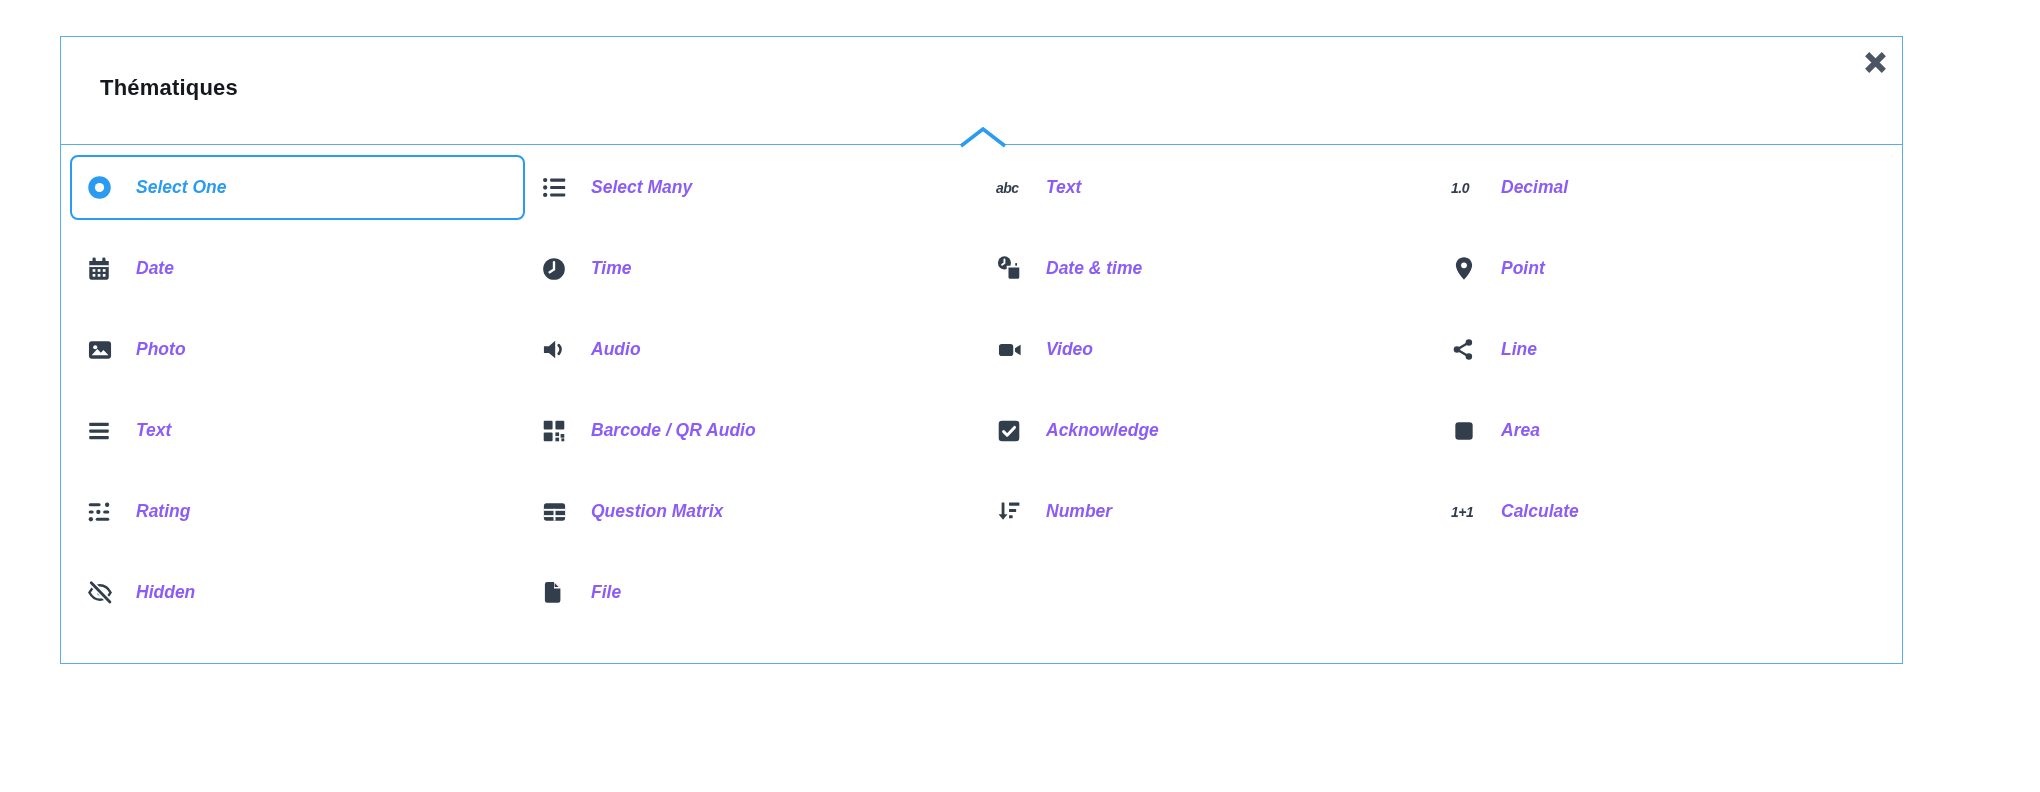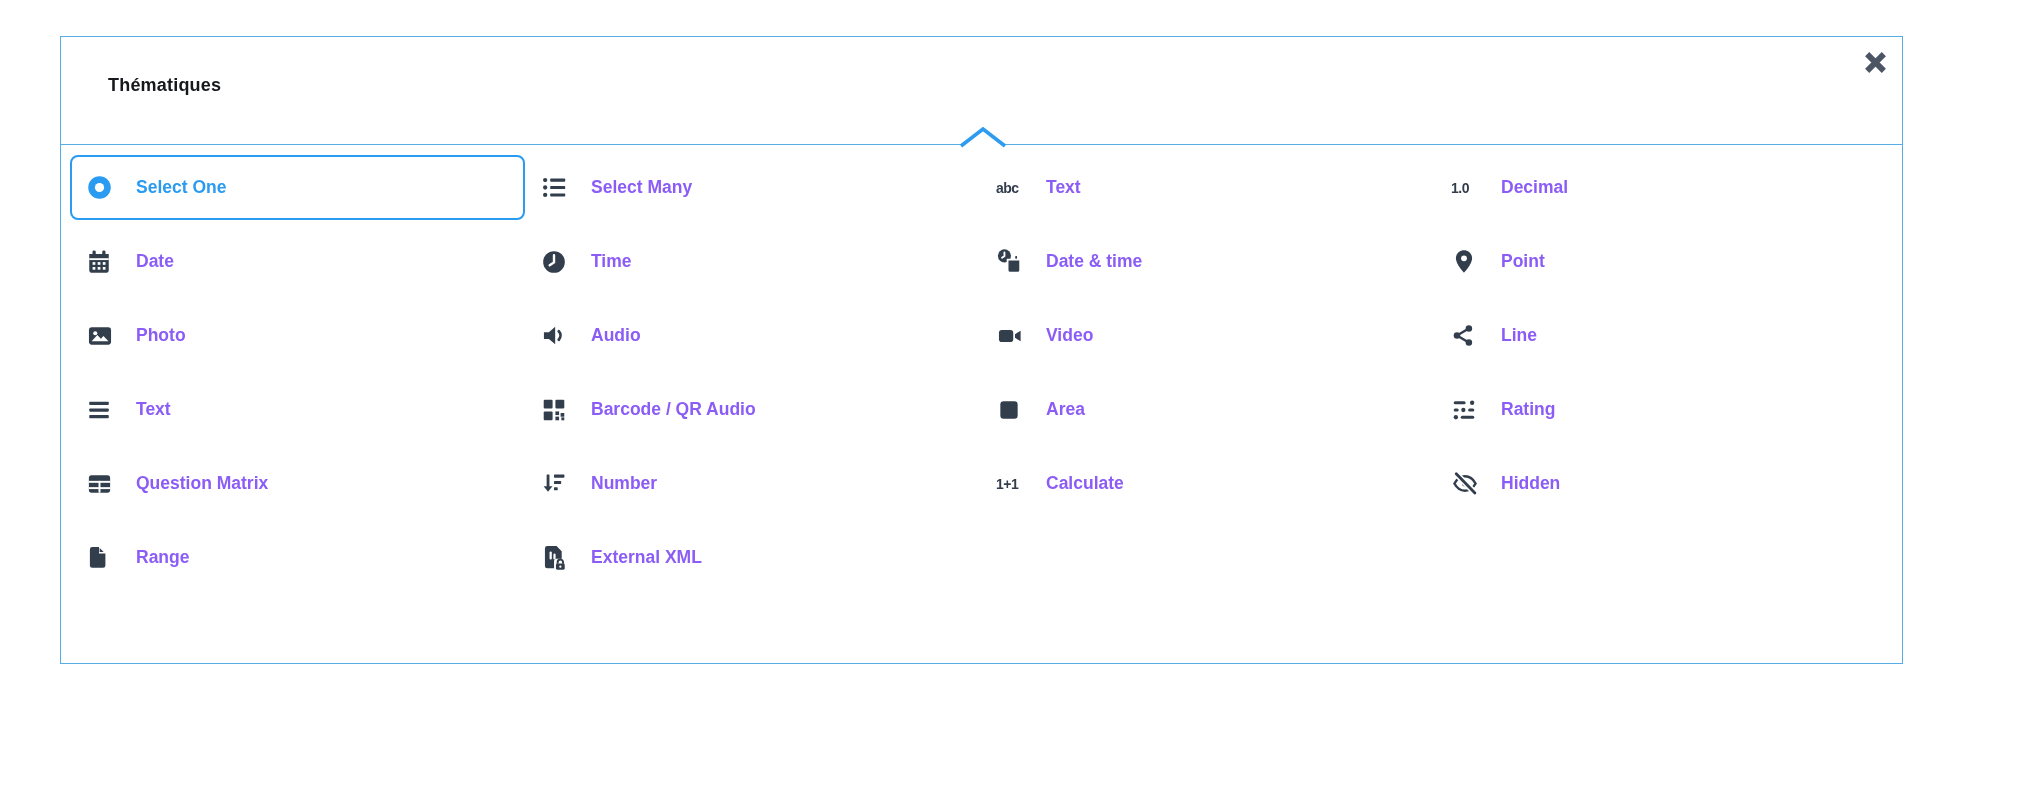--- a/index.html
+++ b/index.html
@@ -1,29 +1,29 @@
 <!DOCTYPE html>
 <html><head>
 <meta charset="utf-8">
 <style>
   * { margin:0; padding:0; box-sizing:border-box; }
   html,body { width:2040px; height:792px; background:#ffffff; overflow:hidden;
               font-family:"Liberation Sans", sans-serif; }
   .modal { position:absolute; left:60px; top:36px; width:1843px; height:628px;
            background:#fff; border:1px solid #58ade5; }
   .modal-header { position:relative; height:108px; border-bottom:1px solid #58ade5; }
-  .modal-title { position:absolute; left:47px; top:38px; font-size:18px; font-weight:bold;
+  .modal-title { position:absolute; left:39px; top:38px; font-size:22px; font-weight:bold;
                  color:#15181c; letter-spacing:0.2px; }
   .close-btn { position:absolute; top:10px; right:10px; width:34px; height:34px;
                display:flex; align-items:center; justify-content:center;
                background:none; border:none; cursor:pointer; }
   .caret { position:absolute; left:898px; top:90px; z-index:2; }
   .modal-body { padding:10px 0 0 9px; display:grid;
                 grid-template-columns:repeat(4, 455px); grid-auto-rows:65px;
-                row-gap:9px; }
+                row-gap:16px;font-style:italic; }
   .cell { display:flex; align-items:center; padding:0 14px; border:2px solid transparent;
           border-radius:8px; cursor:pointer; background:#fff; }
   .cell .iconbox { width:38px; min-width:38px; margin-right:12px; display:flex;
                    align-items:center; justify-content:flex-start; }
   .cell .label { font-size:17.5px; font-weight:bold; color:#8b5cf6; white-space:nowrap; }
   .cell.selected { border-color:#2a9bf0; }
   .cell.selected .label { color:#2a9bf0; }
   .texticon { font-size:14px; font-weight:bold; color:#333e4c; letter-spacing:-0.5px;
               line-height:1; }
   .iconbox svg { display:block; }
@@ -202,20 +202,29 @@
           <rect x="2.5" y="13.3" width="8.2" height="8.2" rx="1"></rect>
           <rect x="13.3" y="13.3" width="3.4" height="3.4"></rect>
           <rect x="18.1" y="14.8" width="3.4" height="3.4"></rect>
           <rect x="13.3" y="18.1" width="3.4" height="3.4"></rect>
           <rect x="18.8" y="18.8" width="2.7" height="2.7"></rect>
         </svg>
       </span>
       <span class="label">Barcode / QR Audio</span>
     </div>
 
+    <div class="cell">
+      <span class="iconbox">
+        <svg width="26" height="26" viewBox="0 0 24 24" class="ic">
+          <rect x="2.5" y="2.5" width="19" height="19" rx="3"></rect>
+          <path d="M7 12.6 l3.3 3.3 6.8 -7.2" stroke="#fff" stroke-width="2.7" fill="none" stroke-linecap="round" stroke-linejoin="round"></path>
+        </svg>
+      </span>
+      <span class="label">Acknowledge</span>
+    </div>
 
     <div class="cell">
       <span class="iconbox">
         <svg width="26" height="26" viewBox="0 0 24 24" class="ic">
           <rect x="4" y="4" width="16" height="16" rx="3"></rect>
         </svg>
       </span>
       <span class="label">Area</span>
     </div>
 
@@ -279,33 +288,19 @@
     </div>
 
     <div class="cell">
       <span class="iconbox">
         <svg width="24" height="27" viewBox="0 0 24 24" class="ic">
           <path d="M6.2 1.6 h7.4 l5.8 5.8 V20 a2.3 2.3 0 0 1 -2.3 2.3 H6.2 A2.3 2.3 0 0 1 3.9 20 V3.9 a2.3 2.3 0 0 1 2.3 -2.3 z"></path>
           <path d="M13.6 1.6 l5.8 5.8 h-5.8 z" fill="#fff" stroke="#fff" stroke-width="1.2"></path>
           <path d="M13.6 2.6 v4 h4" fill="#333e4c"></path>
         </svg>
       </span>
-      <span class="label">Range</span>
-    </div>
-
-
-    <div class="cell">
-      <span class="iconbox">
-        <svg width="27" height="28" viewBox="0 0 24 24" class="ic">
-          <path d="M5.6 1.4 h8.2 l4.6 4.6 V19 a2.1 2.1 0 0 1 -2.1 2.1 H5.6 A2.1 2.1 0 0 1 3.5 19 V3.5 a2.1 2.1 0 0 1 2.1 -2.1 z"></path>
-          <rect x="7.6" y="6.2" width="2" height="7.2" rx="1" fill="#fff"></rect>
-          <rect x="11" y="8" width="2" height="5.4" rx="1" fill="#fff"></rect>
-          <rect x="11.6" y="12.6" width="11" height="10.6" rx="2.4" fill="#fff"></rect>
-          <path d="M14.8 17.2 v-1.4 a2.4 2.4 0 0 1 4.8 0 v1.4" fill="none" stroke="#333e4c" stroke-width="1.8"></path>
-          <rect x="13.3" y="16.9" width="7.8" height="5.6" rx="1.3"></rect>
-          <circle cx="17.2" cy="19.7" r="1" fill="#fff"></circle>
-        </svg>
-      </span>
-      <span class="label">External XML</span>
-    </div>
+      <span class="label">File</span>
+    </div>
+
+
 
   </div>
 </div>
 
 </body></html>

